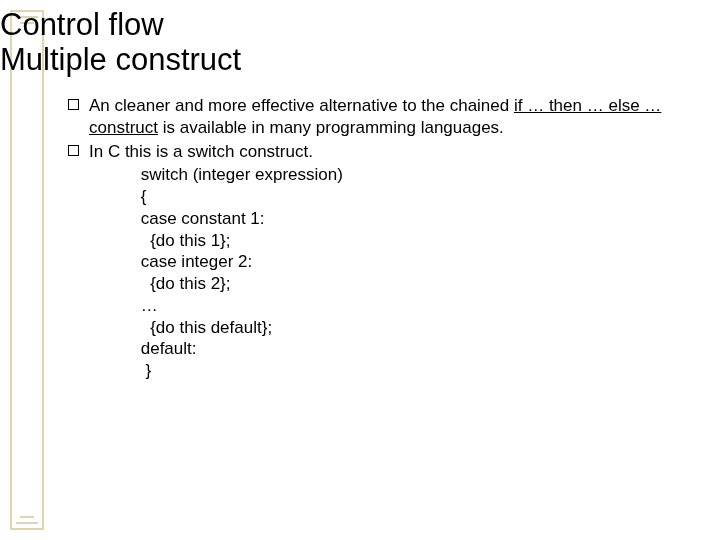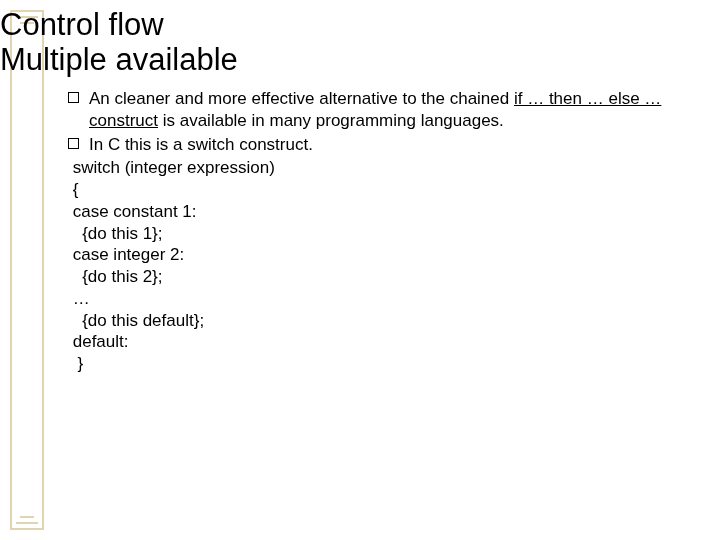--- a/index.html
+++ b/index.html
@@ -51,21 +51,21 @@
     font-family: Arial, Helvetica, sans-serif;
     font-size: 31px;
     line-height: 1.12;
     color: #000;
     font-weight: 400;
   }
 
   .content {
     position: absolute;
     left: 68px;
-    top: 88px;
+    top: 95px;
     right: 20px;
     font-size: 17px;
     line-height: 1.28;
     color: #000;
   }
 
   .bullet-row {
     display: flex;
     align-items: flex-start;
     margin-bottom: 2px;
@@ -79,37 +79,38 @@
     margin-right: 10px;
     box-sizing: border-box;
     background: #fff;
   }
   .btxt {
     flex: 1 1 auto;
   }
   .u { text-decoration: underline; }
 
   .code-block {
+    margin-left: 68px;
     font-size: 17px;
     line-height: 1.28;
   }
   .code-block .row { white-space: pre; }
   .i1 { padding-left: 0px; }
 </style>
 </head>
 <body>
 
 <div class="border-deco">
   <div class="border-inner-top"></div>
   <div class="border-inner-bot"></div>
 </div>
 
 <div class="title">
   <span>Control flow</span><br>
-  <span>Multiple available</span>
+  <span>Multiple construct</span>
 </div>
 
 <div class="content">
 
   <div class="bullet-row">
     <div class="cb"></div>
     <div class="btxt">
       <span>An cleaner and more effective alternative to the chained </span><span class="u">if … then … else … construct</span><span> is available in many programming languages.</span>
     </div>
   </div>

